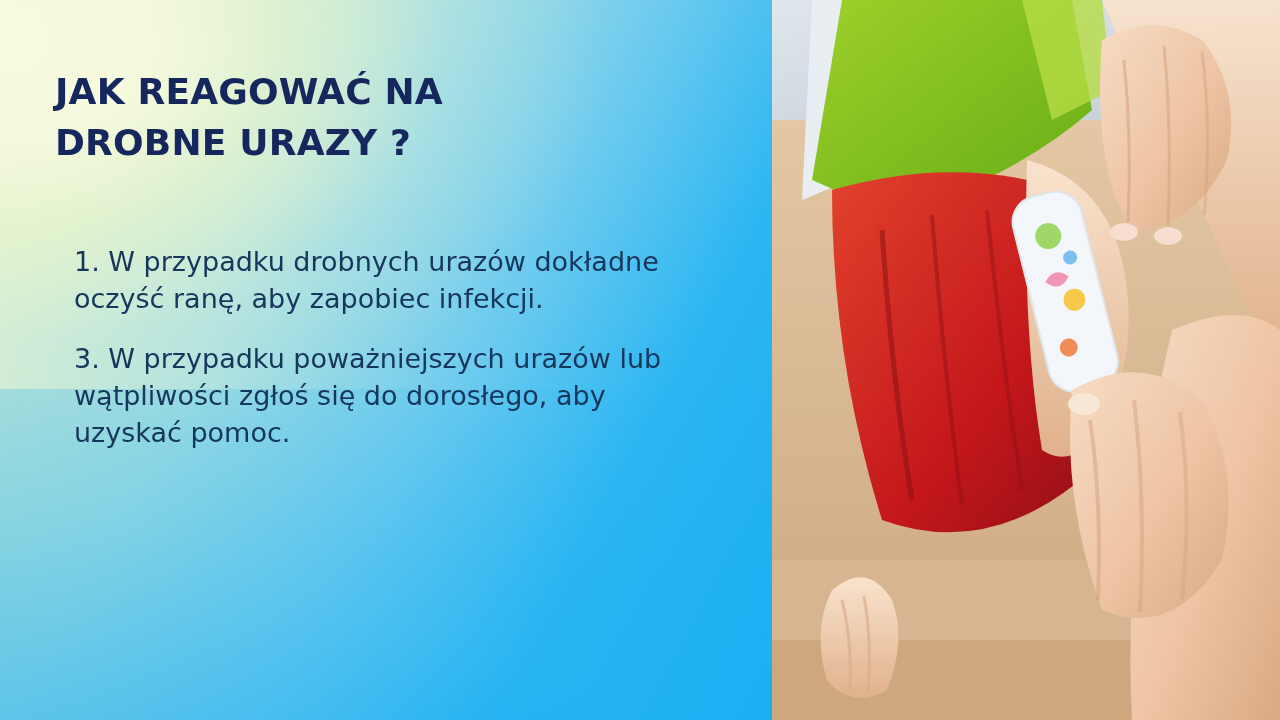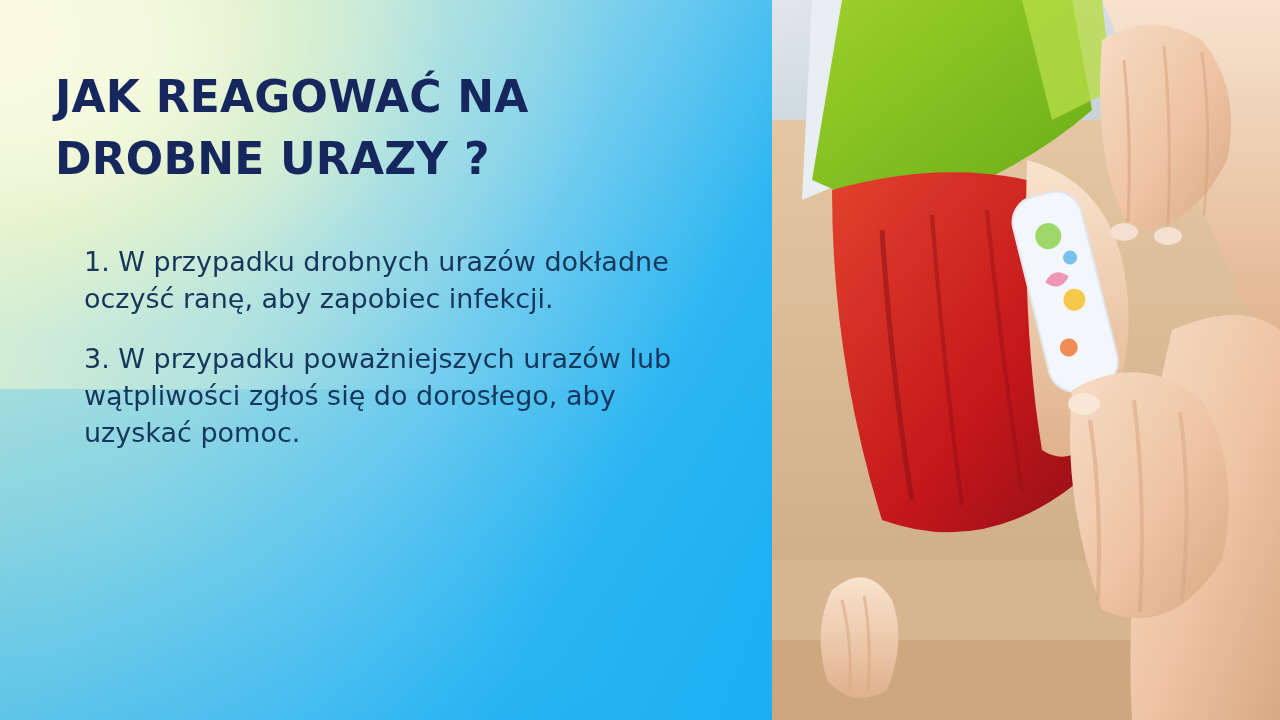--- a/index.html
+++ b/index.html
@@ -34,38 +34,38 @@
     background: linear-gradient(200deg, rgba(255,255,255,0) 0%, rgba(34,178,242,0.35) 60%, rgba(20,170,242,0.55) 100%);
   }
 
   
   .title {
     position: absolute;
     left: 55px;
     top: 66px;
     width: 640px;
     color: #16275e;
-    font-size: 44px;
+    font-size: 36px;
     font-weight: bold;
     line-height: 1.42;
     letter-spacing: 0.2px;
   }
   .title .line { display: block; white-space: pre; }
 
   
   .body-text {
     position: absolute;
     left: 70px;
     top: 243px;
     width: 620px;
     color: #16365b;
     font-size: 27px;
     line-height: 1.38;
   }
-  .para { margin: 0 0 22px 14px; }
+  .para { margin: 0 0 22px 4px; }
   .para:last-child { margin-bottom: 0; }
 
   
   .photo {
     position: absolute;
     left: 772px;
     top: 0;
     width: 508px;
     height: 720px;
     overflow: hidden;

